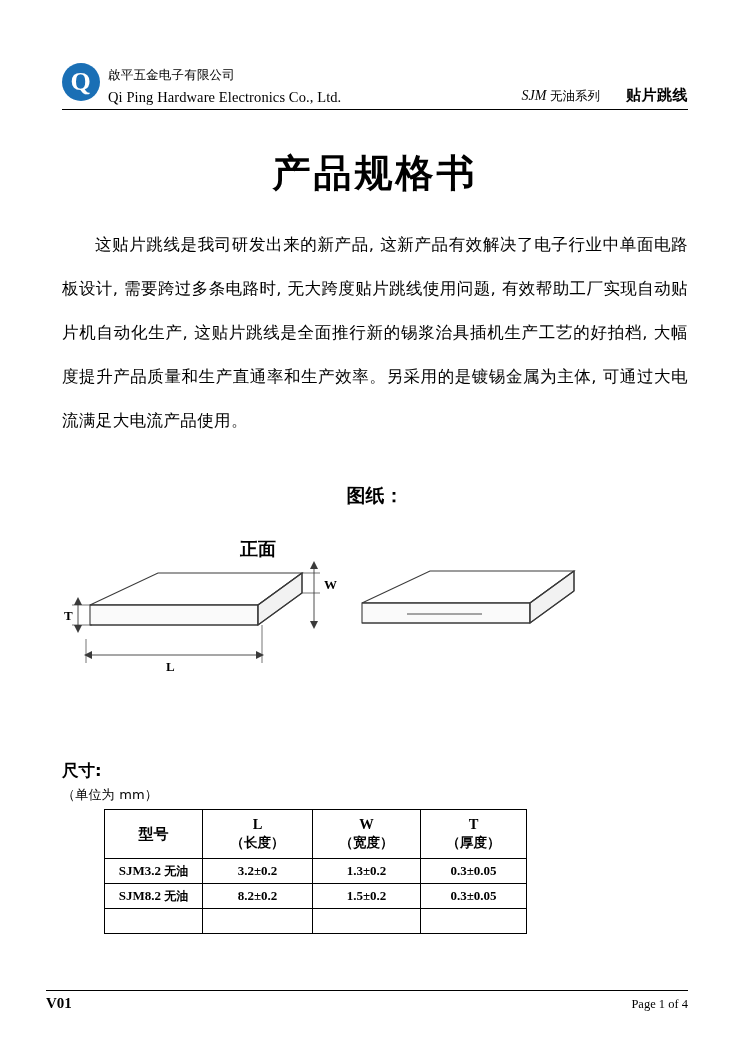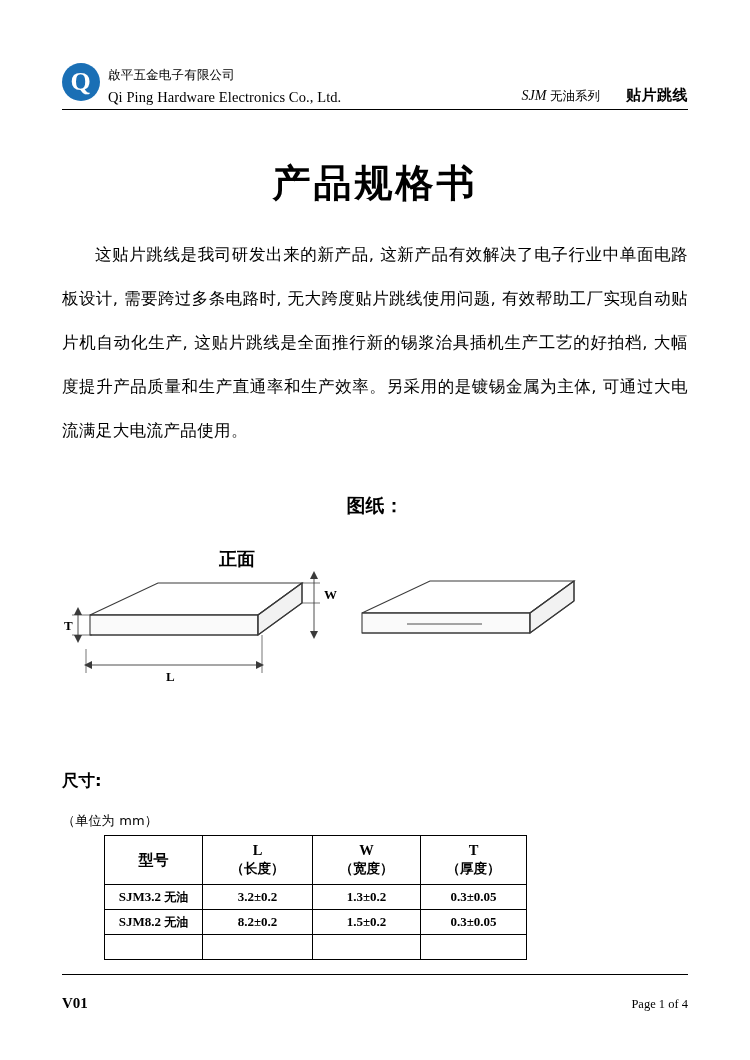--- a/index.html
+++ b/index.html
@@ -97,21 +97,21 @@
     letter-spacing: 0.5px;
   }
 
   
   .doc-title {
     text-align: center;
     font-family: "DejaVu Sans", sans-serif;
     font-weight: bold;
     font-size: 38px;
     letter-spacing: 3px;
-    margin-top: 48px;
+    margin-top: 38px;
     margin-bottom: 24px;
   }
 
   
   .body-para {
     font-family: "DejaVu Sans", sans-serif;
     font-size: 16.5px;
     line-height: 44px;
     text-align: justify;
     text-indent: 2em;
@@ -133,36 +133,36 @@
     position: relative;
     height: 235px;
     margin-top: 2px;
   }
   .view-label {
     position: absolute;
     font-family: "DejaVu Sans", sans-serif;
     font-weight: bold;
     font-size: 18px;
   }
-  .label-front { left: 157px; top: 22px; }
+  .label-front { left: 178px; top: 22px; }
   .label-bottom { left: 385px; top: 62px; }
 
   .svg-holder { position: absolute; left: 0; top: 0; }
 
   
   .size-heading {
     font-family: "DejaVu Sans", sans-serif;
     font-size: 16.5px;
     font-weight: bold;
     margin-top: 10px;
   }
   .unit-note {
     font-family: "DejaVu Sans", sans-serif;
     font-size: 13px;
-    margin-top: 20px;
+    margin-top: 4px;
     margin-bottom: 5px;
     letter-spacing: 0.2px;
   }
 
   table.spec {
     border-collapse: collapse;
     margin-left: 42px;
     width: 422px;
     table-layout: fixed;
   }
@@ -212,25 +212,25 @@
   table.spec tbody tr.empty-row td { height: 24px; }
 
   col.c1 { width: 98px; }
   col.c2 { width: 110px; }
   col.c3 { width: 108px; }
   col.c4 { width: 106px; }
 
   
   .footer {
     position: absolute;
-    left: 62px;
+    left: 46px;
     right: 62px;
     bottom: 48px;
     border-top: 1.6px solid #000;
-    padding-top: 20px;
+    padding-top: 4px;
     display: flex;
     align-items: baseline;
   }
   .footer-left {
     font-family: "Liberation Serif", serif;
     font-size: 15px;
     font-weight: bold;
   }
   .footer-right {
     margin-left: auto;

